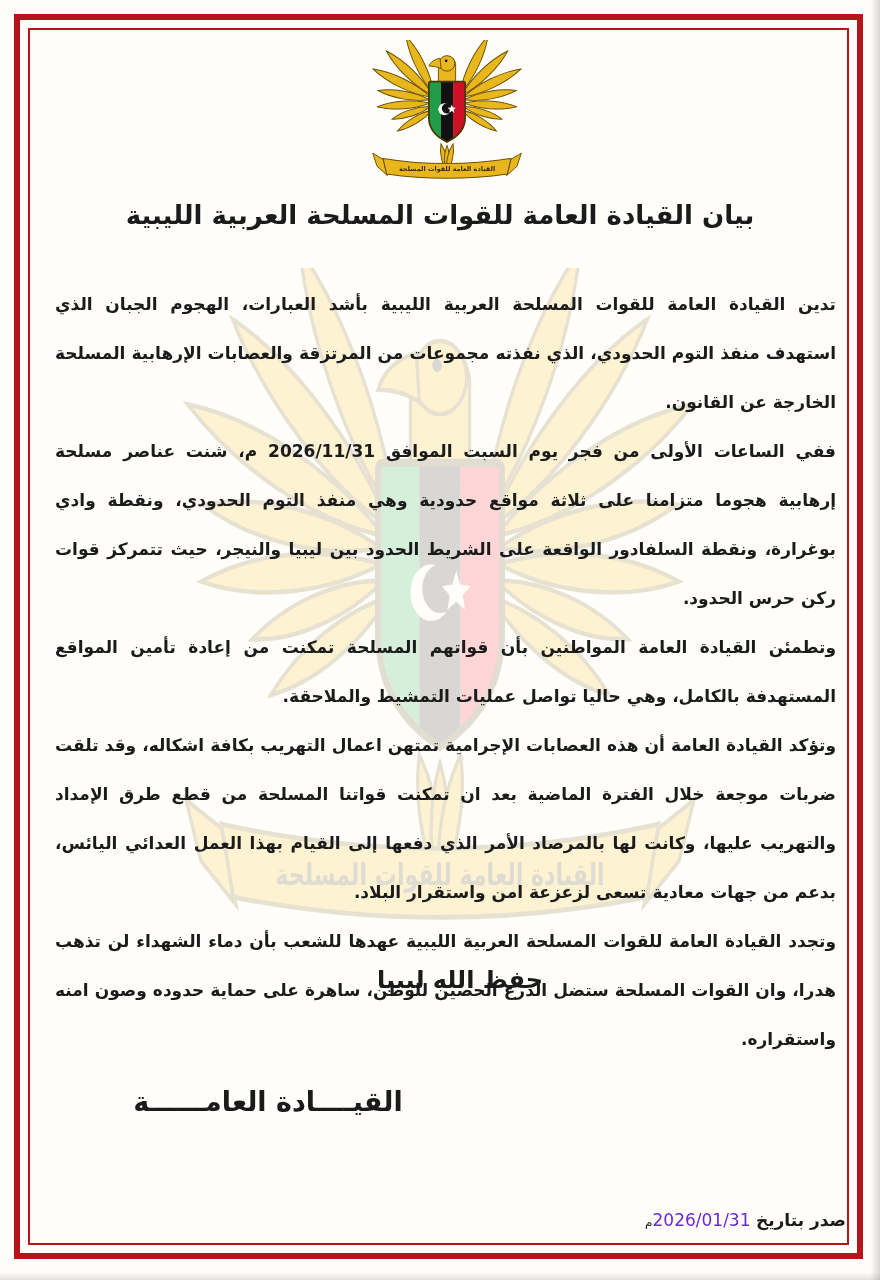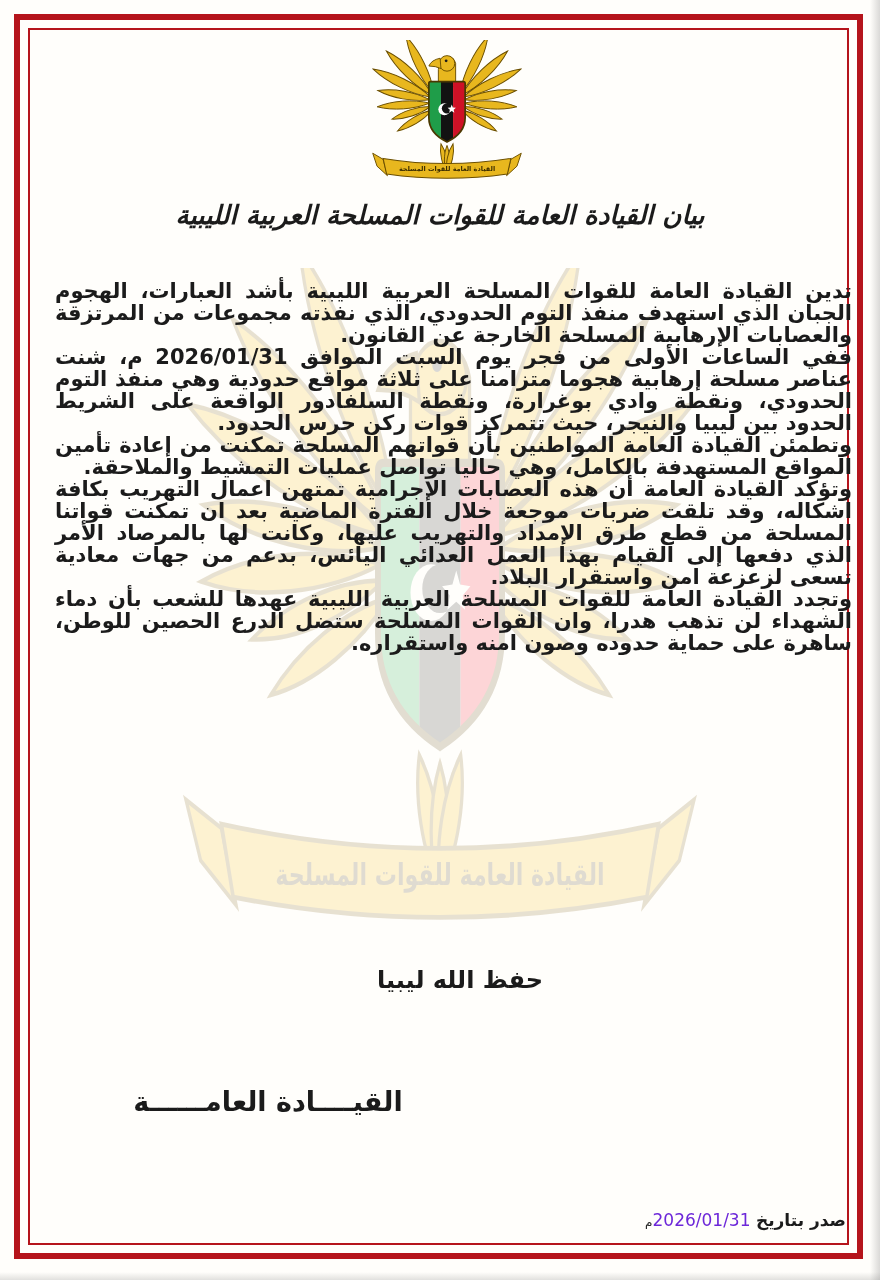--- a/index.html
+++ b/index.html
@@ -26,25 +26,25 @@
   .border-inner{position:absolute;left:28px;top:28px;right:31px;bottom:35px;
     border:2px solid var(--border-red);}
   .watermark{
     position:absolute;top:268px;left:50%;transform:translateX(-50%);
     width:650px;height:690px;opacity:.16;filter:blur(.6px) saturate(1.25);
     pointer-events:none;
   }
   .emblem-header{position:absolute;top:40px;left:calc(50% - 88px);width:190px;height:147px;}
   .doc-title{
     position:absolute;top:200px;left:0;width:100%;text-align:center;
-    font-size:26px;font-weight:bold;letter-spacing:0;font-style:italic;
+    font-size:26px;font-weight:bold;letter-spacing:0;
   }
   .doc-body{
-    position:absolute;top:280px;right:28px;left:55px;
-    font-size:21px;font-weight:bold;line-height:22px;
+    position:absolute;top:280px;right:44px;left:55px;
+    font-size:17px;font-weight:bold;line-height:49px;
     text-align:justify;text-align-last:start;
   }
   .doc-body p{margin:0;}
   .closing{
     position:absolute;top:966px;left:0;width:100%;text-align:center;
     font-size:24px;font-weight:bold;padding-left:20px;
   }
   .signature{
     position:absolute;top:1086px;right:410px;left:66px;text-align:center;font-weight:bold;
   }
@@ -139,21 +139,21 @@
   <div class="border-inner"></div>
 
   <svg class="emblem-header" viewBox="0 0 220 170">
     <use href="#emblem"></use>
   </svg>
 
   <div class="doc-title">بيان القيادة العامة للقوات المسلحة العربية الليبية</div>
 
   <main class="doc-body">
     <p>تدين القيادة العامة للقوات المسلحة العربية الليبية بأشد العبارات، الهجوم الجبان الذي استهدف منفذ التوم الحدودي، الذي نفذته مجموعات من المرتزقة والعصابات الإرهابية المسلحة الخارجة عن القانون.</p>
-    <p>ففي الساعات الأولى من فجر يوم السبت الموافق 2026/01/31 م، شنت عناصر مسلحة إرهابية هجوما متزامنا على ثلاثة مواقع حدودية وهي منفذ التوم الحدودي، ونقطة وادي بوغرارة، ونقطة السلفادور الواقعة على الشريط الحدود بين ليبيا والنيجر، حيث تتمركز قوات ركن حرس الحدود.</p>
+    <p>ففي الساعات الأولى من فجر يوم السبت الموافق 2026/11/31 م، شنت عناصر مسلحة إرهابية هجوما متزامنا على ثلاثة مواقع حدودية وهي منفذ التوم الحدودي، ونقطة وادي بوغرارة، ونقطة السلفادور الواقعة على الشريط الحدود بين ليبيا والنيجر، حيث تتمركز قوات ركن حرس الحدود.</p>
     <p>وتطمئن القيادة العامة المواطنين بأن قواتهم المسلحة تمكنت من إعادة تأمين المواقع المستهدفة بالكامل، وهي حاليا تواصل عمليات التمشيط والملاحقة.</p>
     <p>وتؤكد القيادة العامة أن هذه العصابات الإجرامية تمتهن اعمال التهريب بكافة اشكاله، وقد تلقت ضربات موجعة خلال الفترة الماضية بعد ان تمكنت قواتنا المسلحة من قطع طرق الإمداد والتهريب عليها، وكانت لها بالمرصاد الأمر الذي دفعها إلى القيام بهذا العمل العدائي اليائس، بدعم من جهات معادية تسعى لزعزعة امن واستقرار البلاد.</p>
     <p>وتجدد القيادة العامة للقوات المسلحة العربية الليبية عهدها للشعب بأن دماء الشهداء لن تذهب هدرا، وان القوات المسلحة ستضل الدرع الحصين للوطن، ساهرة على حماية حدوده وصون امنه واستقراره.</p>
   </main>
 
   <div class="closing">حفظ الله ليبيا</div>
 
   <div class="signature">
     <div class="sig-line1">القيــــادة العامــــــة</div>
   </div>

